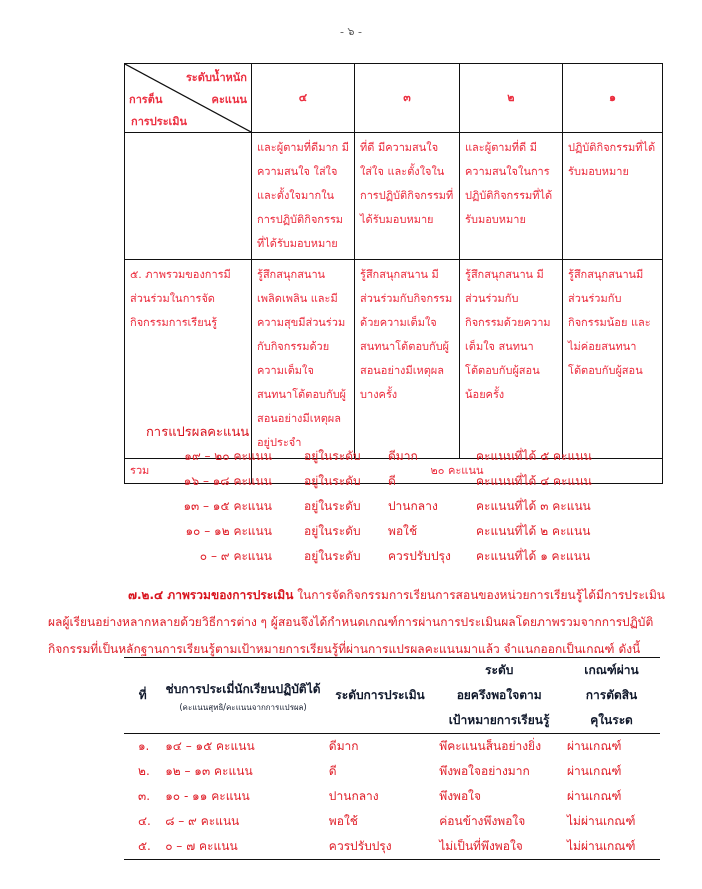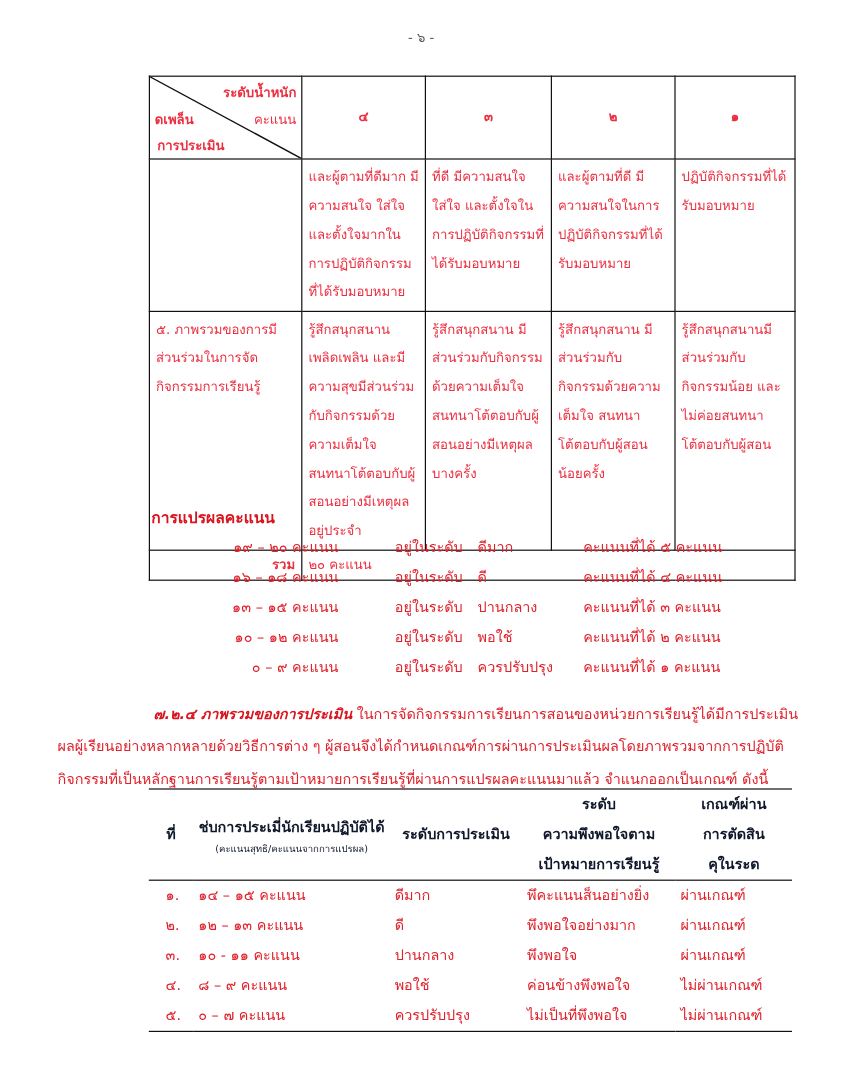--- a/index.html
+++ b/index.html
@@ -7,37 +7,37 @@
          font-family: "DejaVu Sans", "Liberation Sans", sans-serif; color: #e0202a; }
   .page-num { position: absolute; top: 22px; left: 0; width: 702px; text-align: center;
               font-size: 11px; color: #555; }
   table.rubric { position: absolute; left: 124px; top: 63px; width: 538px;
                  border-collapse: collapse; table-layout: fixed; }
   table.rubric td { border: 1.5px solid #111; vertical-align: top; padding: 3px 5px;
                     font-size: 11px; line-height: 24px; color: #ec2f40; }
   .hdr-cell { height: 68px; position: relative; padding: 0 !important; }
   .hdr-cell svg { position: absolute; left: 0; top: 0; width: 100%; height: 100%; }
   .hdr-weight { position: absolute; right: 4px; top: 2px; font-weight: bold; font-size: 11px; }
-  .hdr-score { position: absolute; right: 4px; top: 24px; font-weight: normal; font-size: 11px; }
+  .hdr-score { position: absolute; right: 4px; top: 24px; font-weight: bold; font-size: 11px; }
   .hdr-issue { position: absolute; left: 4px; top: 24px; font-weight: bold; font-size: 11px; }
   .hdr-assess { position: absolute; left: 6px; top: 46px; font-weight: bold; font-size: 11px; }
   .lvl { text-align: center; vertical-align: middle !important; font-weight: bold; font-size: 12px; }
-  .total-label { text-align: right; font-weight: bold; line-height: 18px !important; }
-  .total-val { line-height: 18px !important; }
-  .interp-title { position: absolute; left: 126px; top: 421px; font-weight: bold; font-size: 13px; color: #d9141e; }
-  .interp { position: absolute; left: 180px; top: 443px; }
+  .total-label { text-align: left; font-weight: normal; line-height: 18px !important; }
+  .total-val { text-align: center; line-height: 18px !important; }
+  .interp-title { position: absolute; left: 126px; top: 421px; font-weight: normal; font-size: 13px; color: #d9141e; padding-left: 20px; }
+  .interp { position: absolute; left: 170px; top: 443px; }
   .interp-row { height: 25px; font-size: 12px; position: relative; width: 460px; }
   .interp-row span { position: absolute; top: 3px; }
   .c-range { left: 0; width: 102px; text-align: right; }
-  .c-at { left: 134px; margin-left: 15px; }
+  .c-at { left: 134px; }
   .c-lvl { left: 218px; }
   .c-pts { left: 306px; }
   .para { position: absolute; left: 48px; top: 582px; width: 630px; font-size: 12px; line-height: 27px; color: #e0202a; }
   .para .first { padding-left: 80px; }
-  .para b { color: #d9141e; font-style: italic; }
+  .para b { color: #d9141e; }
   table.criteria { position: absolute; left: 124px; top: 657px; width: 536px; border-collapse: collapse; }
   table.criteria th { font-size: 12px; font-weight: bold; color: #0f172a; padding: 0 4px; line-height: 25px; text-align: center; vertical-align: middle; }
   table.criteria thead tr { border-top: 1.5px solid #111; border-bottom: 1.5px solid #111; }
   table.criteria tbody tr:last-child { border-bottom: 1.5px solid #111; }
   table.criteria td { font-size: 12px; line-height: 25px; color: #e0202a; padding: 0 4px; }
   table.criteria td.no { text-align: left; padding-left: 14px; }
   .sub { font-size: 8px; font-weight: normal; line-height: 12px; display: block; }
 </style>
 </head>
 <body>
@@ -53,21 +53,21 @@
       <col style="width:100px">
     </colgroup>
   <tbody>
       <tr>
     <td class="hdr-cell">
       <svg preserveAspectRatio="none" viewBox="0 0 100 100">
             <line x1="0" y1="0" x2="100" y2="100" stroke="#111" stroke-width="1.2" vector-effect="non-scaling-stroke"></line>
           </svg>
       <span class="hdr-weight">ระดับน้ำหนัก</span>
       <span class="hdr-score">คะแนน</span>
-      <span class="hdr-issue">ดเพล็น</span>
+      <span class="hdr-issue">การต็น</span>
       <span class="hdr-assess">การประเมิน</span>
     </td>
     <td class="lvl">๔</td>
     <td class="lvl">๓</td>
     <td class="lvl">๒</td>
     <td class="lvl">๑</td>
   </tr>
   <tr style="height:108px">
     <td></td>
     <td>และผู้ตามที่ดีมาก มีความสนใจ ใส่ใจ และตั้งใจมากในการปฏิบัติกิจกรรมที่ได้รับมอบหมาย</td>
@@ -131,21 +131,21 @@
   <thead>
     <tr>
       <th style="width:30px">ที่</th>
       <th style="width:170px">
         <span>ช่บการประเมี่นักเรียนปฏิบัติได้</span>
         <span class="sub">(คะแนนสุทธิ/คะแนนจากการแปรผล)</span>
       </th>
       <th style="width:110px">ระดับการประเมิน</th>
       <th style="width:130px">
         <div>ระดับ</div>
-        <div>ความพึงพอใจตาม</div>
+        <div>อยครึงพอใจตาม</div>
         <div>เป้าหมายการเรียนรู้</div>
       </th>
       <th style="width:96px">
         <div>เกณฑ์ผ่าน</div>
         <div>การตัดสิน</div>
         <div>คุในระด</div>
       </th>
     </tr>
   </thead>
   <tbody>

